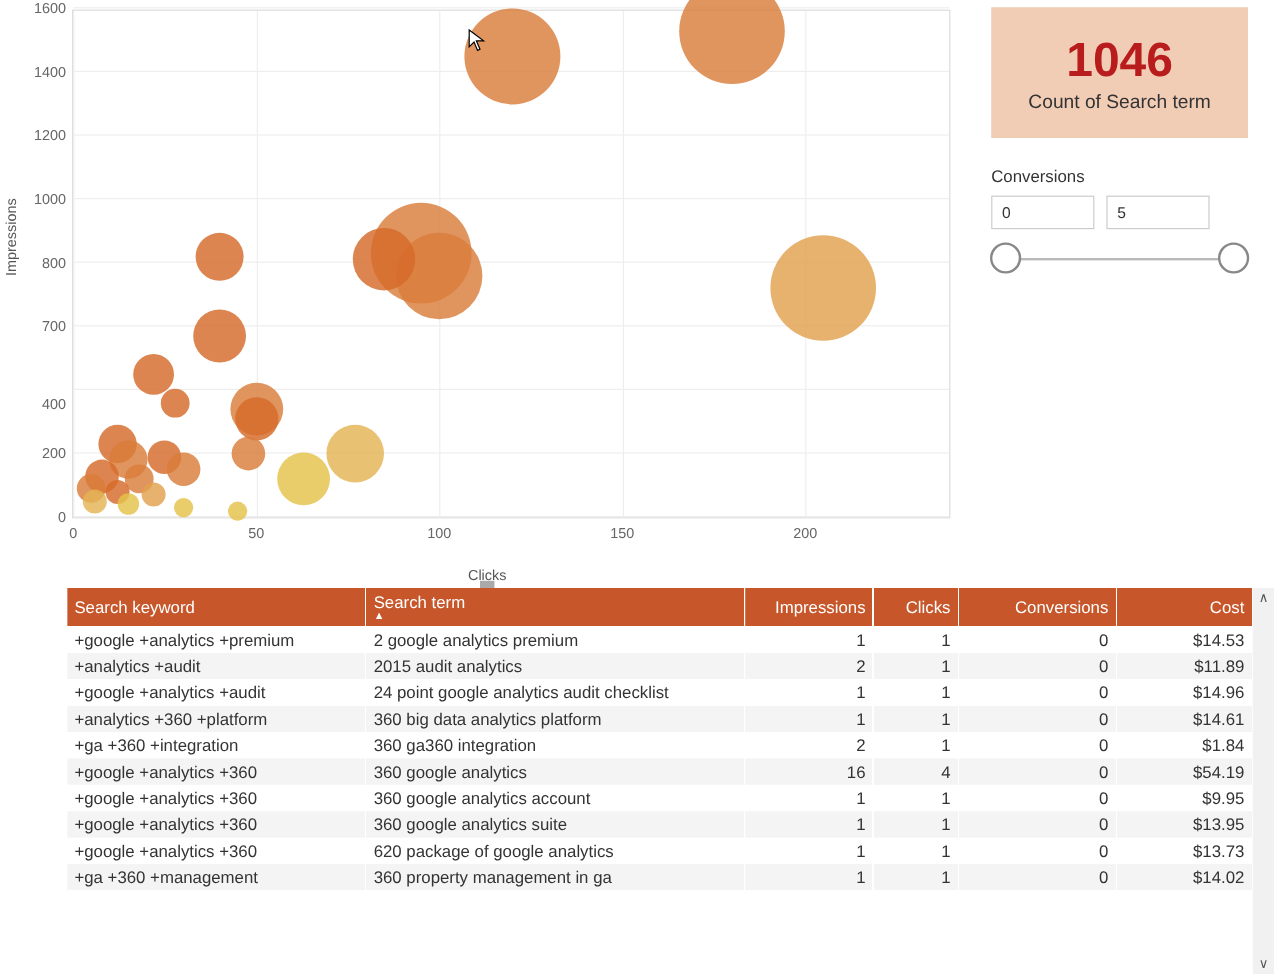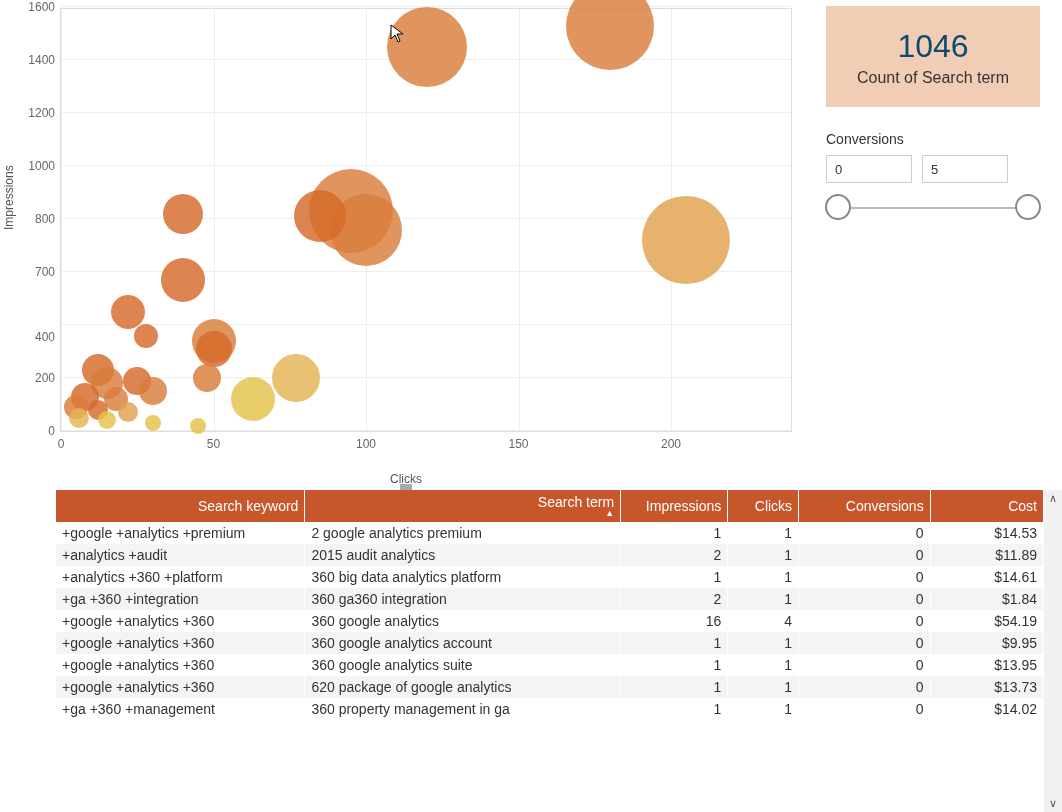--- a/index.html
+++ b/index.html
@@ -84,24 +84,24 @@
     display: flex;
     flex-direction: column;
     gap: 18px;
   }
   .card {
     background: #f2cdb6;
     text-align: center;
     padding: 22px 10px 20px 10px;
   }
   .card-value {
-    font-size: 32px;
-    color: #0c4a6e;
+    font-size: 40px;
+    color: #b91c1c;
     margin-bottom: 4px;
-    font-weight: 400;
+    font-weight: 700;
   }
   .card-label {
     font-size: 16px;
     color: #333;
   }
   .slicer {
     padding-top: 6px;
   }
   .slicer-title {
     font-size: 14px;
@@ -156,21 +156,21 @@
   table {
     width: 100%;
     border-collapse: collapse;
     table-layout: fixed;
   }
   thead th {
     background: #c7572b;
     color: #fff;
     font-weight: 400;
     font-size: 14px;
-    text-align: right;
+    text-align: left;
     padding: 4px 6px 4px 6px;
     border-right: 1px solid rgba(255,255,255,0.25);
     position: relative;
   }
   thead th.num { text-align: right; }
   thead th .sort-asc {
     display: block;
     font-size: 9px;
     color: #fff;
     margin-top: -2px;
@@ -342,20 +342,28 @@
           </tr>
           <tr>
             <td>+analytics +audit</td>
             <td>2015 audit analytics</td>
             <td class="num">2</td>
             <td class="num">1</td>
             <td class="num">0</td>
             <td class="num">$11.89</td>
           </tr>
           <tr>
+            <td>+google +analytics +audit</td>
+            <td>24 point google analytics audit checklist</td>
+            <td class="num">1</td>
+            <td class="num">1</td>
+            <td class="num">0</td>
+            <td class="num">$14.96</td>
+          </tr>
+          <tr>
             <td>+analytics +360 +platform</td>
             <td>360 big data analytics platform</td>
             <td class="num">1</td>
             <td class="num">1</td>
             <td class="num">0</td>
             <td class="num">$14.61</td>
           </tr>
           <tr>
             <td>+ga +360 +integration</td>
             <td>360 ga360 integration</td>

